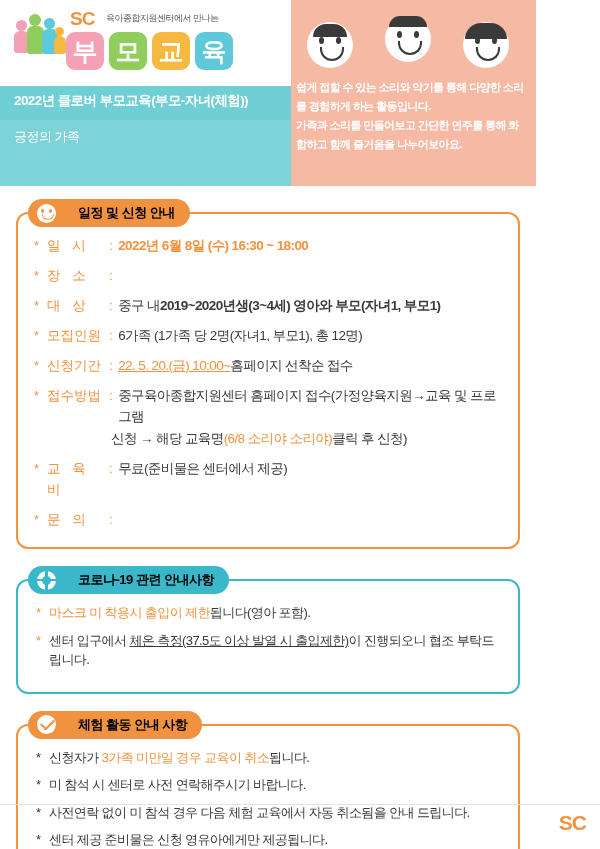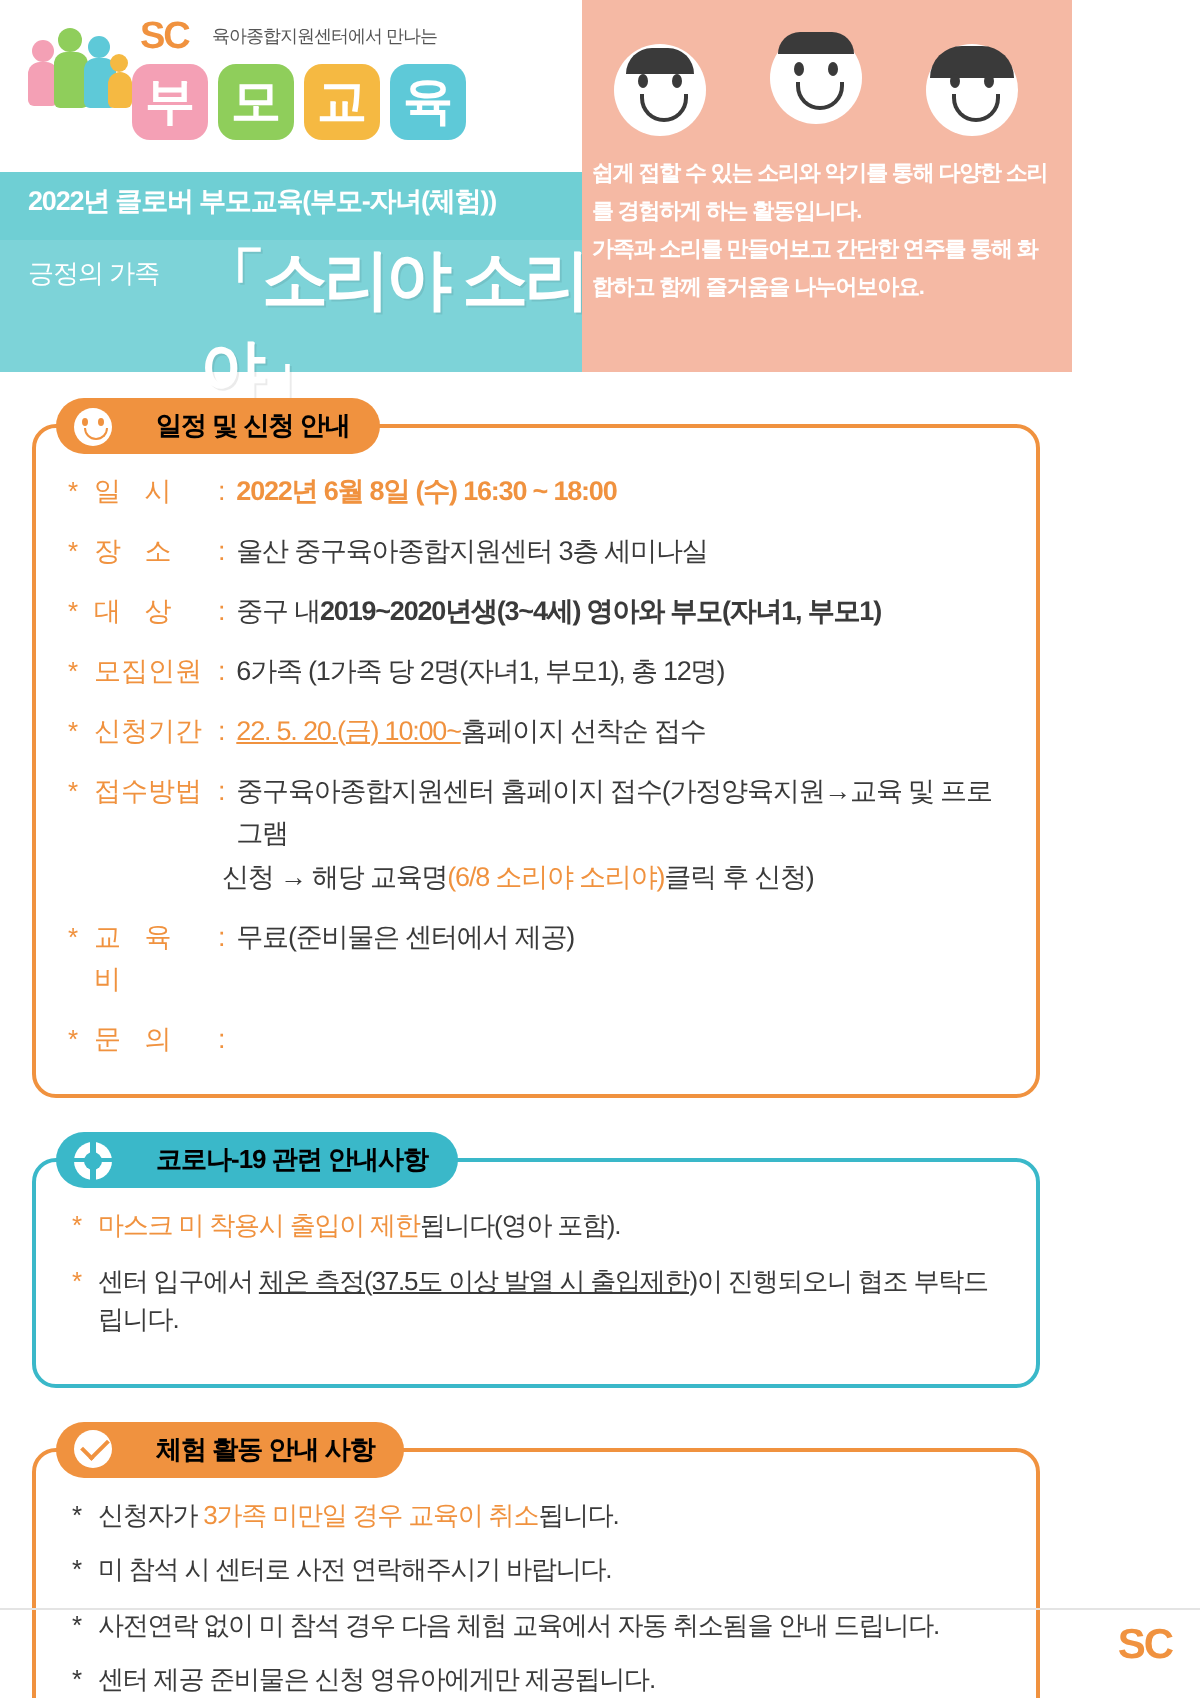--- a/index.html
+++ b/index.html
@@ -115,21 +115,20 @@
           <span class="b2">모</span>
           <span class="b3">교</span>
           <span class="b4">육</span>
         </div>
       </div>
 
       <div class="hdr-line1">
         <span>2022년 클로버 부모교육</span><span>(부모-자녀(체험))</span>
       </div>
       <div class="hdr-line2">긍정의 가족</div>
-      <div class="hdr-title">「소리야 소리야」</div>
     </div>
 
     <div class="hdr-right">
       <div class="faces">
         <div class="face" style="left:10px;top:6px;">
           <span class="hair" style="left:6px;top:2px;width:34px;height:13px;border-radius:17px 17px 0 0;"></span>
           <span class="eye" style="left:12px;"></span>
             <span class="eye" style="right:12px;"></span>
           <span class="mouth"></span>
         </div>
@@ -165,21 +164,20 @@
           <span class="star">*</span>
           <span class="lab w1">일    시</span>
           <span class="colon">:</span>
           <span class="val or" style="font-weight:bold;">2022년 6월 8일 (수) 16:30 ~ 18:00</span>
         </div>
 
         <div class="row">
           <span class="star">*</span>
           <span class="lab w1">장    소</span>
           <span class="colon">:</span>
-          <span class="val">울산 중구육아종합지원센터 3층 세미나실</span>
         </div>
 
         <div class="row">
           <span class="star">*</span>
           <span class="lab w1">대    상</span>
           <span class="colon">:</span>
           <span class="val">중구 내 </span>
           <span class="val" style="font-weight:bold;">2019~2020년생(3~4세) 영아와 부모(자녀1, 부모1)</span>
         </div>
 

